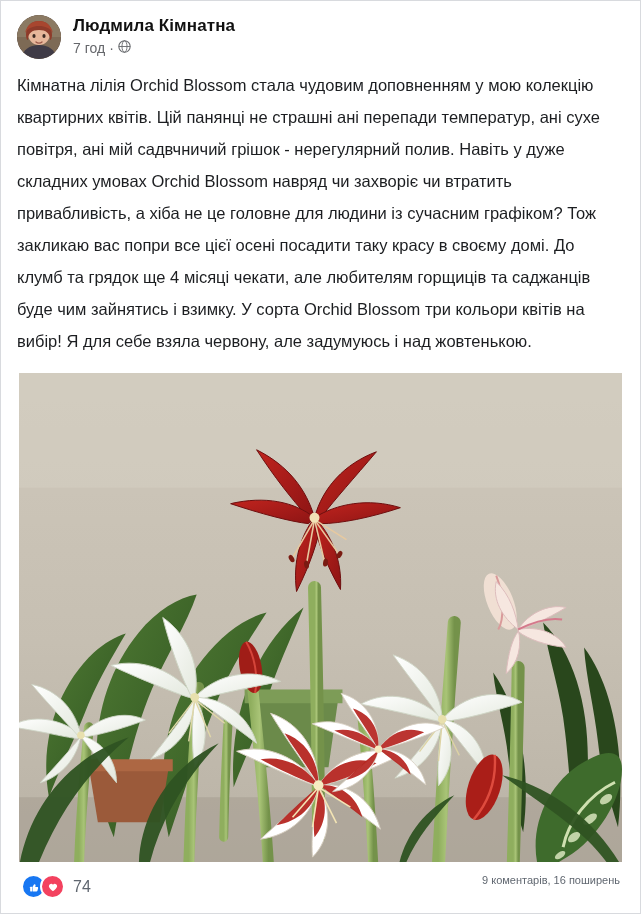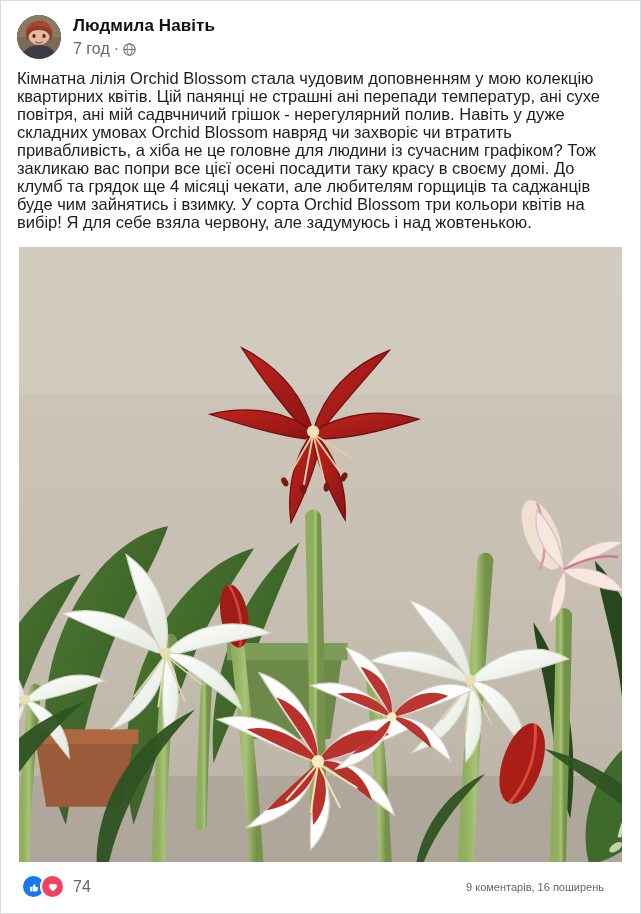--- a/index.html
+++ b/index.html
@@ -50,42 +50,42 @@
   }
   .author-name {
     font-size: 17px;
     font-weight: bold;
     color: #111;
     line-height: 20px;
     letter-spacing: .1px;
   }
   .meta-row {
     display: flex;
-    align-items: center;
+    align-items: flex-start;
     margin-top: 4px;
-    font-size: 16px;
+    font-size: 14px;
     color: #65676b;
   }
   .meta-dot {
     margin: 0 4px;
     color: #65676b;
   }
   .globe-icon {
     display: inline-block;
     width: 13px;
     height: 13px;
     line-height: 0;
   }
   .globe-icon svg { display: block; }
 
   
   .post-text {
     padding: 4px 16px 0 16px;
     font-size: 16.5px;
-    line-height: 18px;
+    line-height: 32px;
     color: #1c1e21;
     white-space: pre-wrap;
     word-wrap: break-word;
   }
 
   
   .post-photo-wrap {
     padding: 16px 18px 0 18px;
     flex: 1 1 auto;
     min-height: 0;
@@ -99,23 +99,23 @@
   }
   .post-photo svg {
     display: block;
     width: 100%;
     height: 100%;
   }
 
   
   .post-footer {
     display: flex;
-    align-items: center;
+    align-items: flex-start;
     justify-content: space-between;
-    padding: 12px 36px 14px 20px;
+    padding: 12px 20px 14px 20px;
     flex: 0 0 auto;
   }
   .reactions {
     display: flex;
     align-items: center;
   }
   .reaction-icons {
     display: flex;
     align-items: center;
   }
@@ -160,21 +160,21 @@
           <path d="M5 44c0-9 7.5-14 17-14s17 5 17 14z" fill="#3f3b46"></path>
           <path d="M9 20c0-9 5-14 13-14s13 5 13 14c0 3-1 5-2 5 0-7-4-10-11-10s-11 3-11 10c-1 0-2-2-2-5z" fill="#8e3b2a"></path>
           <path d="M8 18c2-8 7-12 14-12s12 4 14 12c-3-5-8-7-14-7s-11 2-14 7z" fill="#a8462f"></path>
           <ellipse cx="17" cy="21" rx="1.6" ry="1.9" fill="#3b2b23"></ellipse>
           <ellipse cx="27" cy="21" rx="1.6" ry="1.9" fill="#3b2b23"></ellipse>
           <path d="M19 27c1.6 1.4 4.4 1.4 6 0" stroke="#9d5a4a" stroke-width="1.4" fill="none" stroke-linecap="round"></path>
         </g>
       </svg>
     </div>
     <div class="header-text">
-      <div class="author-name">Людмила Навіть</div>
+      <div class="author-name">Людмила Кімнатна</div>
       <div class="meta-row">
         <span>7 год</span>
         <span class="meta-dot">·</span>
         <span class="globe-icon">
           <svg viewBox="0 0 16 16" width="13" height="13" aria-hidden="true">
             <circle cx="8" cy="8" r="7" fill="none" stroke="#65676b" stroke-width="1.3"></circle>
             <ellipse cx="8" cy="8" rx="3.1" ry="7" fill="none" stroke="#65676b" stroke-width="1.1"></ellipse>
             <line x1="1" y1="8" x2="15" y2="8" stroke="#65676b" stroke-width="1.1"></line>
           </svg>
         </span>

